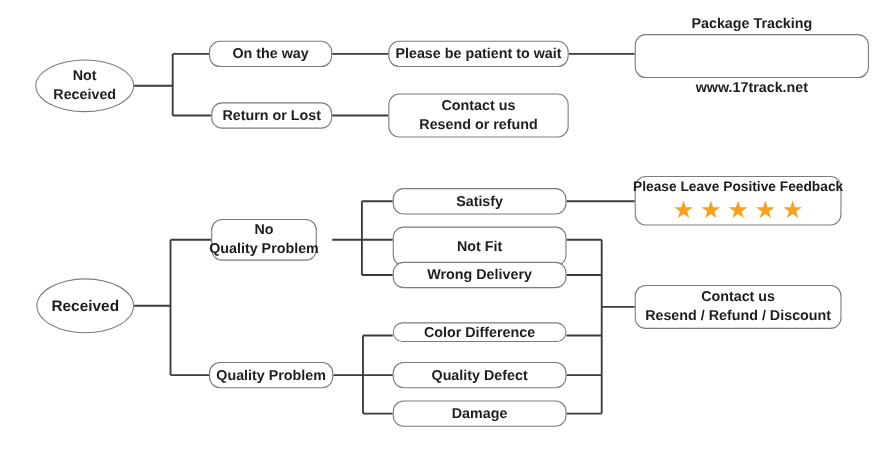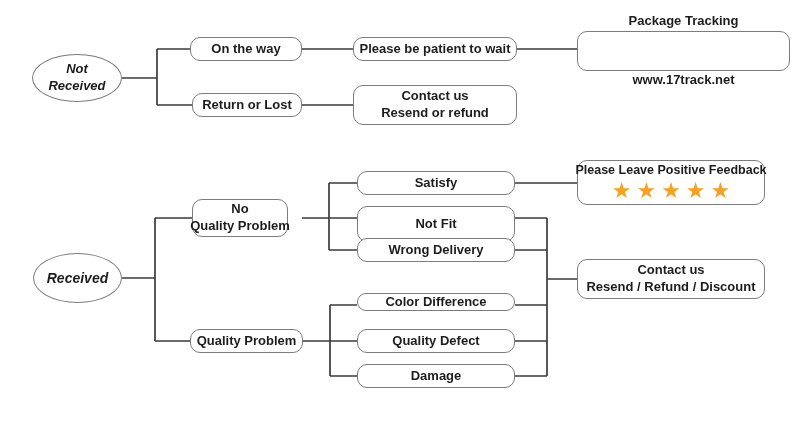--- a/index.html
+++ b/index.html
@@ -26,21 +26,21 @@
     border-radius:10px;
     box-sizing:border-box;
     display:flex;flex-direction:column;
     align-items:center;justify-content:center;
     text-align:center;
     font-size:13px;font-weight:700;
     line-height:1.3;
     white-space:nowrap;
     z-index:2;
   }
-  .ellipse{border-radius:50%;font-size:14px;font-style:italic;}
+  .ellipse{border-radius:50%;font-size:14px;}
   .two-line{font-size:13px;}
   .feedback-title{font-size:12.5px;line-height:1.15;}
   .stars{
     font-size:22px;line-height:1;
     letter-spacing:5px;
     color:var(--star);
     margin-top:2px;
     text-indent:5px;
   }
 </style>

